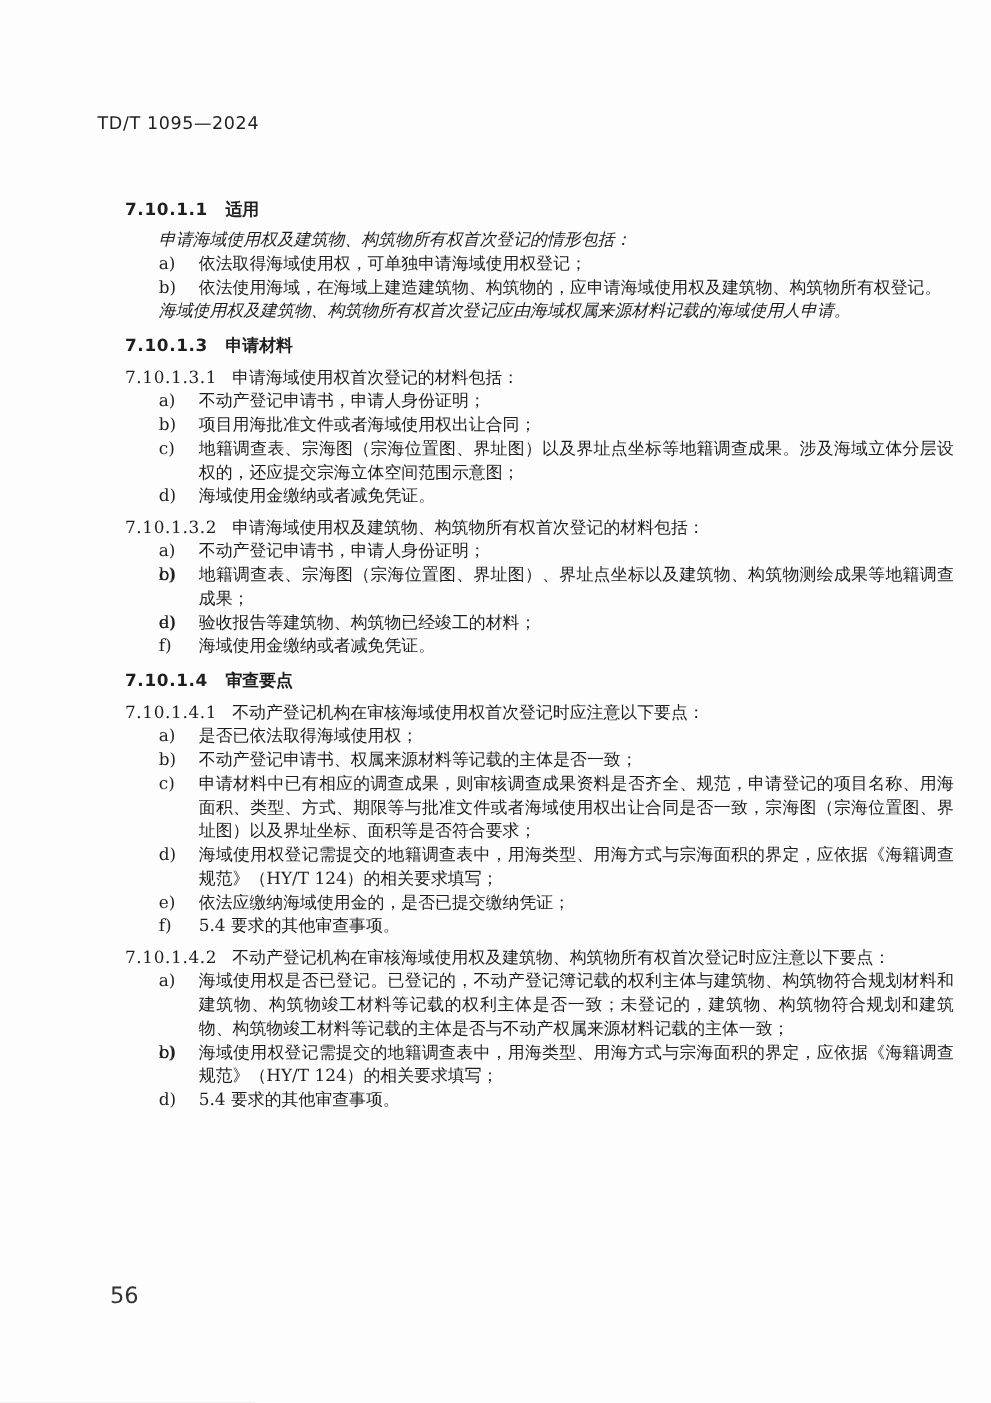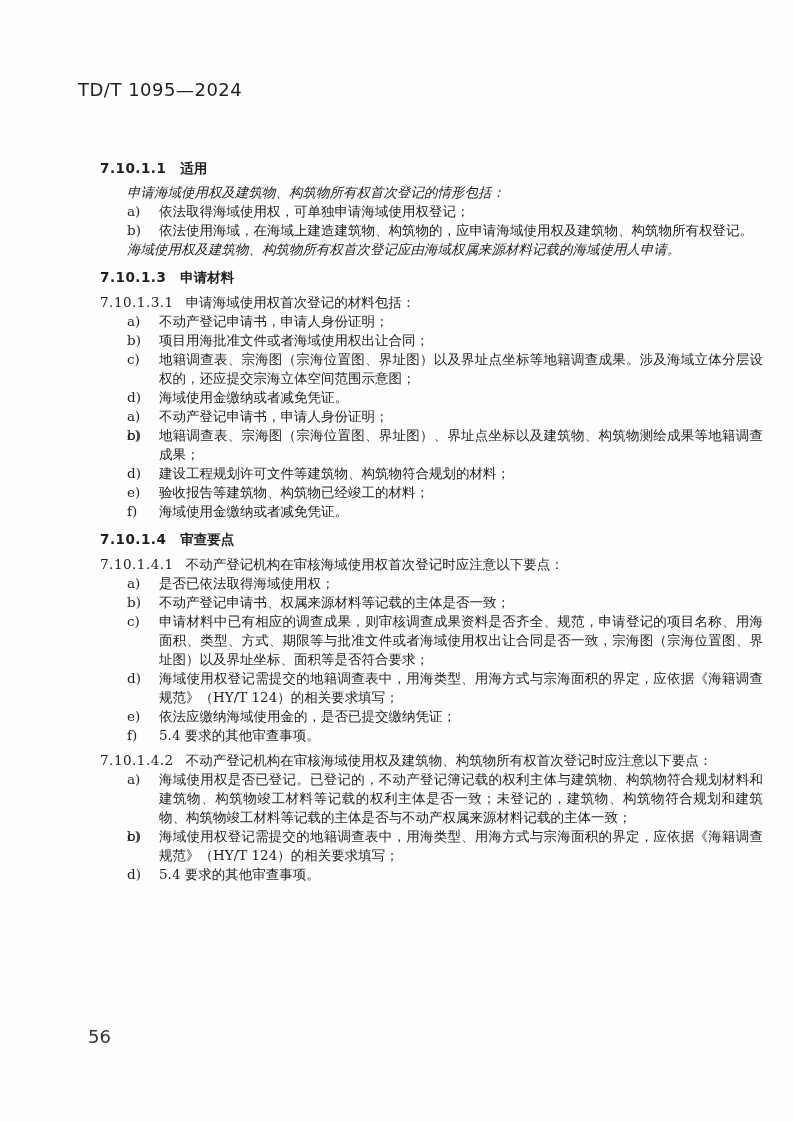--- a/index.html
+++ b/index.html
@@ -6,23 +6,23 @@
   .page {
     position:relative;
     width:793px; height:1122px;
     margin:0 auto;
     background:#fdfdfd;
     color:#1e1e1e;
     font-family:"DejaVu Serif","Liberation Serif",serif;
     overflow:hidden;
   }
   .doc-header {
-    position:absolute; left:78px; top:79px;
+    position:absolute; left:78px; top:91px;
     font-family:"DejaVu Sans","Liberation Sans",sans-serif;
-    font-size:18px; letter-spacing:0.5px; color:#222;
+    font-size:14px; letter-spacing:0.5px; color:#222;
   }
   .content {
     position:absolute; left:78px; top:150px; width:663px;
     font-size:13.5px; line-height:19px;
     text-align:justify;
     margin-left:22px;
   }
   .clause-heading {
     font-family:"DejaVu Sans","Liberation Sans",sans-serif;
     font-weight:700; font-size:13.5px;
@@ -90,36 +90,38 @@
       <div class="list-item">
         <span class="marker">c)</span>
         <span class="li-text">地籍调查表、宗海图（宗海位置图、界址图）以及界址点坐标等地籍调查成果。涉及海域立体分层设权的，还应提交宗海立体空间范围示意图；</span>
       </div>
       <div class="list-item">
         <span class="marker">d)</span>
         <span class="li-text">海域使用金缴纳或者减免凭证。</span>
       </div>
     </div>
 
+    <div class="subclause">
+      <span class="num">7.10.1.3.2</span><span>申请海域使用权及建筑物、构筑物所有权首次登记的材料包括：</span>
+    </div>
 
     <div class="list">
       <div class="list-item">
         <span class="marker">a)</span>
         <span class="li-text">不动产登记申请书，申请人身份证明；</span>
       </div>
       <div class="list-item">
         <span class="marker">b)</span>
       </div>
       <div class="list-item">
         <span class="marker">c)</span>
         <span class="li-text">地籍调查表、宗海图（宗海位置图、界址图）、界址点坐标以及建筑物、构筑物测绘成果等地籍调查成果；</span>
       </div>
       <div class="list-item">
         <span class="marker">d)</span>
-        <span class="li-text">建设工程规划许可文件等建筑物、构筑物符合规划的材料；</span>
       </div>
       <div class="list-item">
         <span class="marker">e)</span>
         <span class="li-text">验收报告等建筑物、构筑物已经竣工的材料；</span>
       </div>
       <div class="list-item">
         <span class="marker">f)</span>
         <span class="li-text">海域使用金缴纳或者减免凭证。</span>
       </div>
     </div>

